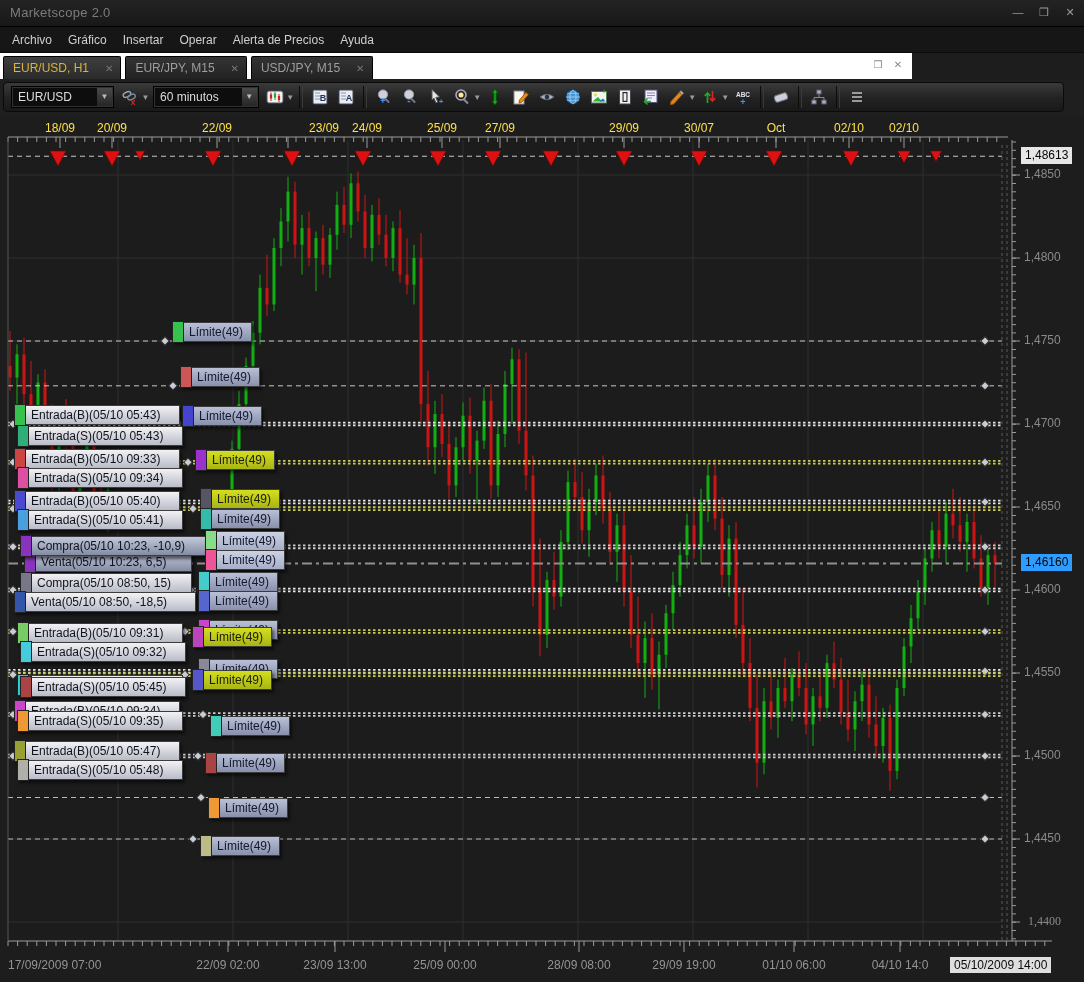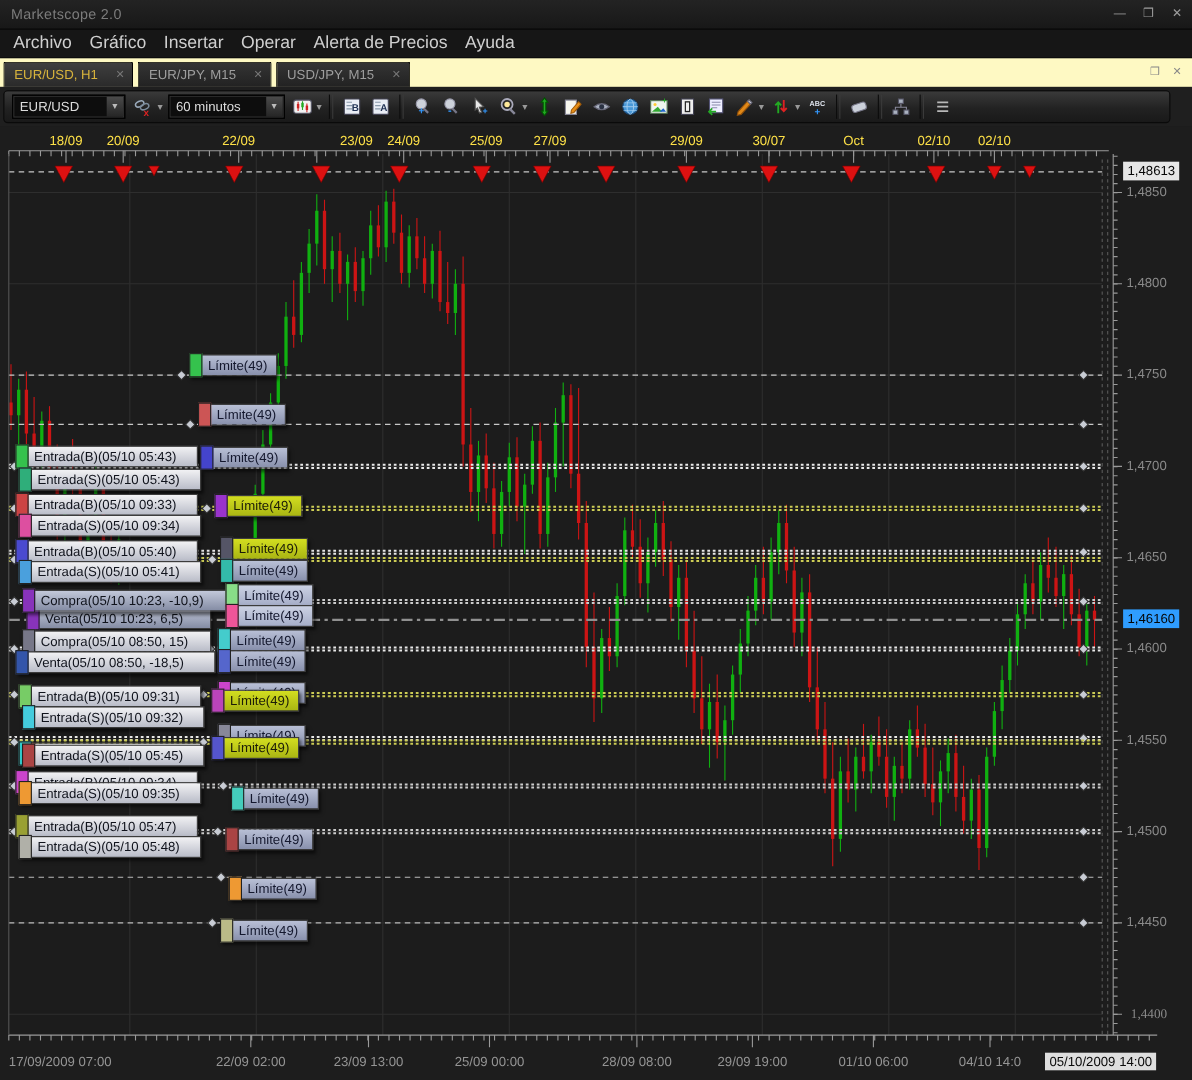--- a/index.html
+++ b/index.html
@@ -7,23 +7,23 @@
        font-family:"Liberation Sans",sans-serif;-webkit-font-smoothing:antialiased;}
   
   .titlebar{position:absolute;left:0;top:0;width:1084px;height:26px;background:linear-gradient(#232323,#181818);
             border-bottom:1px solid #000;}
   .titlebar .title{position:absolute;left:10px;top:5px;font-size:13px;color:#7c7c7c;letter-spacing:.3px;}
   .winbtns{position:absolute;right:6px;top:6px;display:flex;gap:10px;}
   .wb{width:16px;height:13px;color:#9a9a9a;font-size:11px;line-height:13px;text-align:center;cursor:default;}
   
   .menubar{position:absolute;left:0;top:27px;width:1084px;height:26px;background:#161616;border-bottom:1px solid #0a0a0a;
            display:flex;align-items:center;padding-left:4px;box-sizing:border-box;}
-  .menuitem{color:#cfcfcf;font-size:16px;padding:4px 8px;cursor:default;}
+  .menuitem{color:#cfcfcf;font-size:12px;padding:4px 8px;cursor:default;}
   
-  .tabbar{position:absolute;left:0;top:53px;width:1084px;height:26px;background:#fef9c3;display:flex;align-items:flex-end;}
+  .tabbar{position:absolute;left:0;top:53px;width:912px;height:26px;background:#ffffff;display:flex;align-items:flex-end;}
   .tab{height:22px;display:flex;align-items:center;margin:0 1px 0 3px;padding:0 7px 0 9px;font-size:12px;
        background:linear-gradient(#343434,#222);border:1px solid #000;border-bottom:none;color:#9e9e9e;
        border-radius:2px 2px 0 0;cursor:default;}
   .tab.active{background:linear-gradient(#3f3f3f,#2a2a2a);color:#d8b43c;}
   .tabclose{margin-left:16px;color:#777;font-size:10px;}
   .tabwinbtns{position:absolute;right:8px;top:6px;display:flex;gap:8px;}
   .twb{color:#888;font-size:10px;width:12px;text-align:center;}
   
   .toolbar{position:absolute;left:0;top:79px;width:1084px;height:36px;background:#1f1f1f;}
   .toolpanel{position:absolute;left:3px;top:3px;right:20px;height:30px;border-radius:4px;

